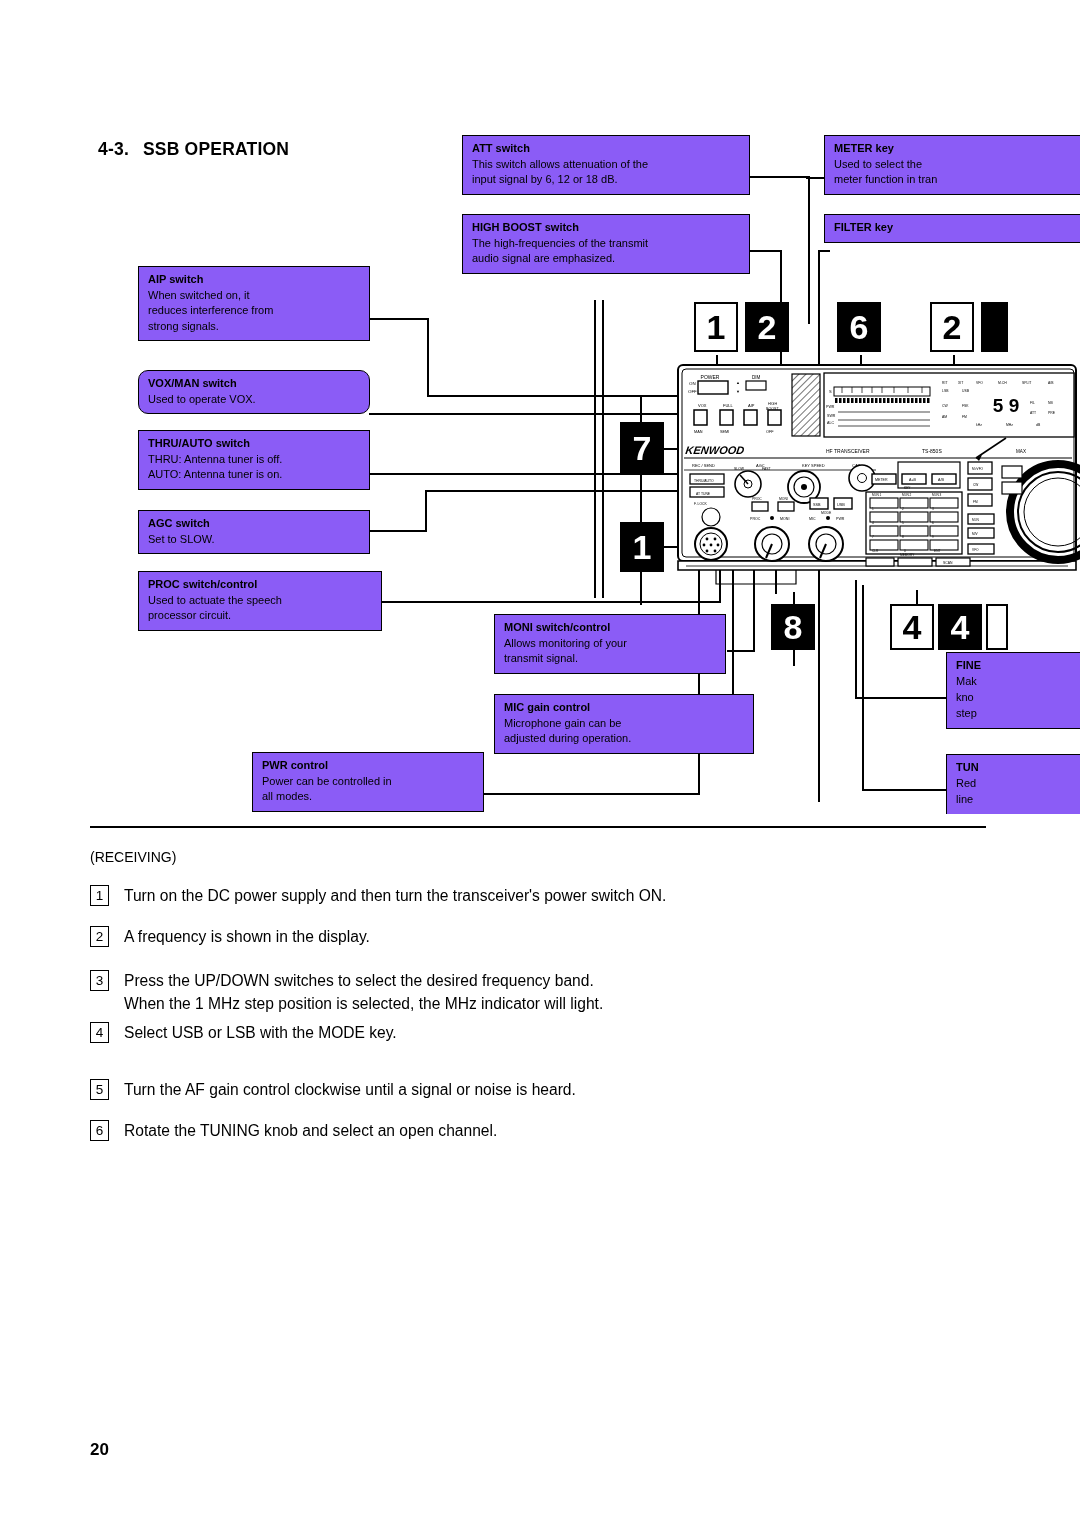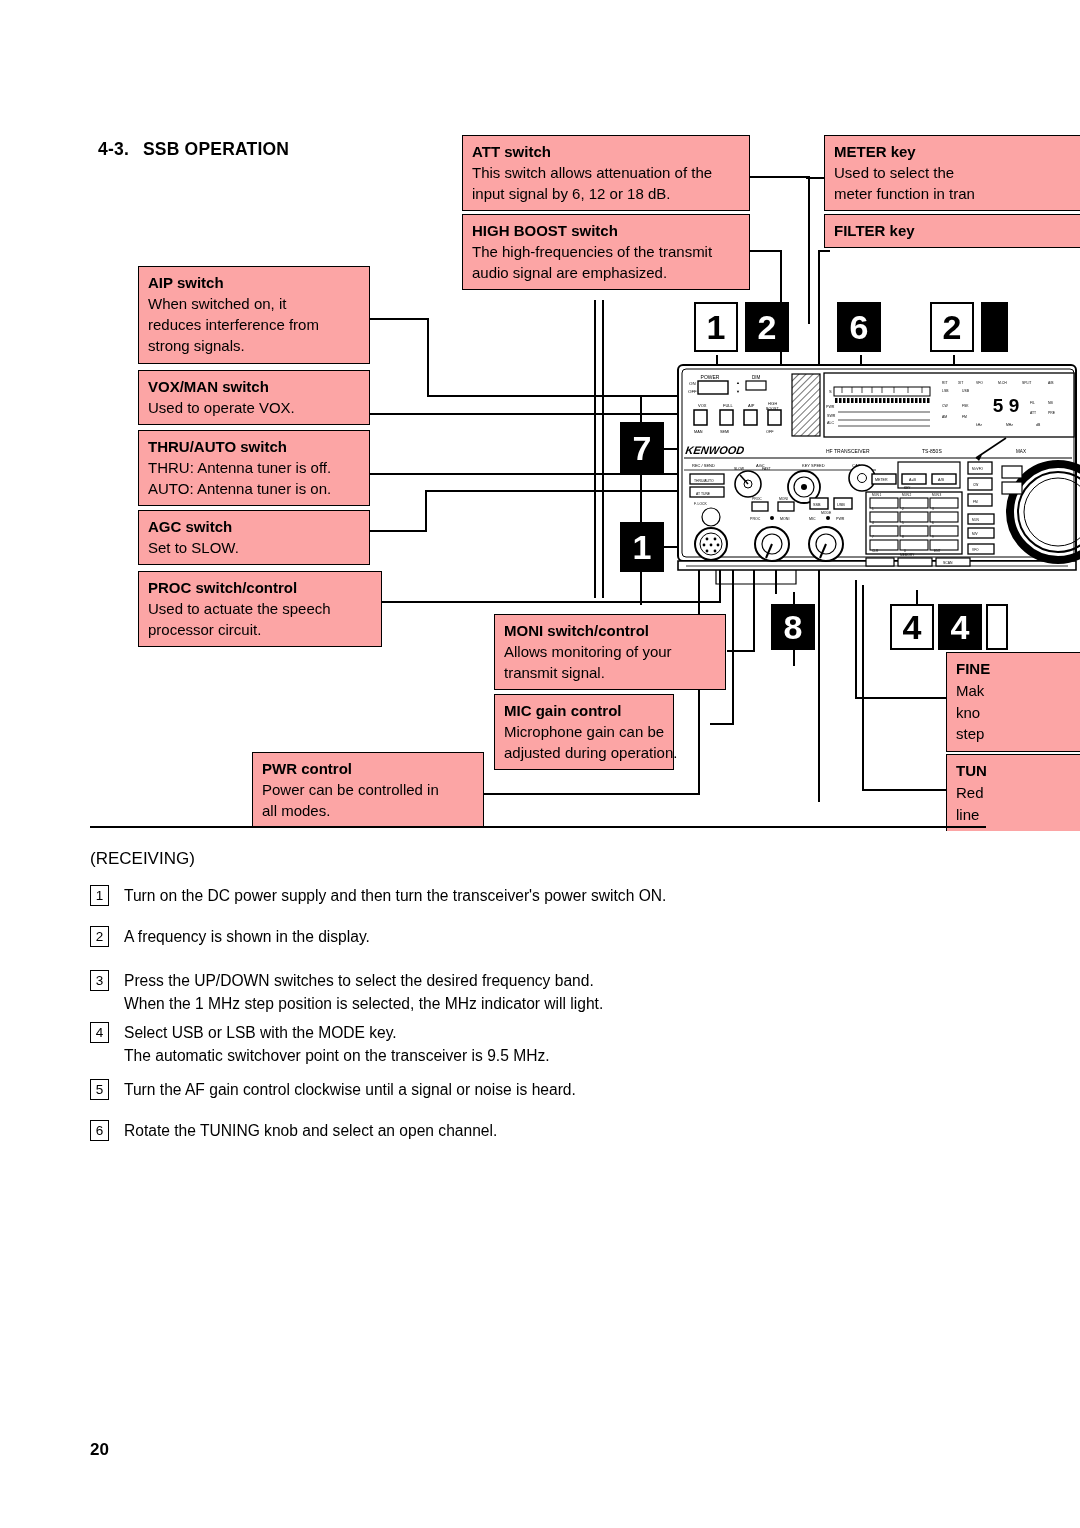--- a/index.html
+++ b/index.html
@@ -17,23 +17,23 @@
     position: absolute; left: 98px; top: 139px;
     font-size: 17.5px; font-weight: bold; letter-spacing: .2px;
     white-space: nowrap;
   }
   .sec-head .num { margin-right: 14px; }
 
   
   .callout {
     position: absolute;
     border: 1.6px solid #000;
-    background: #fca5a5;
+    background: #8b5cf6;
     padding: 5px 8px 6px 9px;
-    font-size: 15px;
+    font-size: 11px;
     line-height: 1.41;
     z-index: 6;
   }
   .callout .title { font-weight: bold; white-space: nowrap; }
   .callout .body { }
   .callout .body.just { text-align: justify; text-align-last: left; }
   .callout .body .ln { display: block; white-space: nowrap; }
   .callout.clip { overflow: hidden; }
 
   
@@ -63,21 +63,21 @@
 
   
   .rule {
     position: absolute; background: #000; height: 2.2px;
     z-index: 7;
   }
 
   
   .recv-head {
     position: absolute; left: 90px; top: 849px;
-    font-size: 17px; font-weight: normal;
+    font-size: 14px; font-weight: normal;
   }
   .step {
     position: absolute;
     display: flex;
     font-size: 15.6px;
     line-height: 1.45;
   }
   .step .sq {
     flex: 0 0 auto;
     width: 19px; height: 21px;
@@ -441,21 +441,21 @@
 
   <div class="callout" style="left:138px; top:266px; width:232px;">
     <div class="title">AIP switch</div>
     <div class="body just">
       <span class="ln">When switched on, it</span>
       <span class="ln">reduces interference from</span>
       <span class="ln">strong signals.</span>
     </div>
   </div>
 
-  <div class="callout" style="left:138px; top:370px; width:232px;">
+  <div class="callout" style="left:138px; top:370px; width:232px;border-radius:10px;">
     <div class="title">VOX/MAN switch</div>
     <div class="body">
       <span class="ln">Used to operate VOX.</span>
     </div>
   </div>
 
   <div class="callout" style="left:138px; top:430px; width:232px;">
     <div class="title">THRU/AUTO switch</div>
     <div class="body">
       <span class="ln">THRU: Antenna tuner is off.</span>
@@ -495,21 +495,21 @@
   </div>
 
   <div class="callout" style="left:494px; top:614px; width:232px;">
     <div class="title">MONI switch/control</div>
     <div class="body just">
       <span class="ln">Allows monitoring of your</span>
       <span class="ln">transmit signal.</span>
     </div>
   </div>
 
-  <div class="callout" style="left:494px; top:694px; width:180px;">
+  <div class="callout" style="left:494px; top:694px; width:260px;">
     <div class="title">MIC gain control</div>
     <div class="body just">
       <span class="ln">Microphone gain can be</span>
       <span class="ln">adjusted during operation.</span>
     </div>
   </div>
 
   <div class="callout clip" style="left:824px; top:135px; width:256px; border-right:none;">
     <div class="title">METER key</div>
     <div class="body">
@@ -570,21 +570,20 @@
     <div class="txt">
       <span class="ln">Press the UP/DOWN switches to select the desired frequency band.</span>
       <span class="ln">When the 1 MHz step position is selected, the MHz indicator will light.</span>
     </div>
   </div>
 
   <div class="step" style="left:90px; top:1022px;">
     <div class="sq">4</div>
     <div class="txt">
       <span class="ln">Select USB or LSB with the MODE key.</span>
-      <span class="ln">The automatic switchover point on the transceiver is 9.5 MHz.</span>
     </div>
   </div>
 
   <div class="step" style="left:90px; top:1079px;">
     <div class="sq">5</div>
     <div class="txt">
       <span class="ln">Turn the AF gain control clockwise until a signal or noise is heard.</span>
     </div>
   </div>
 

